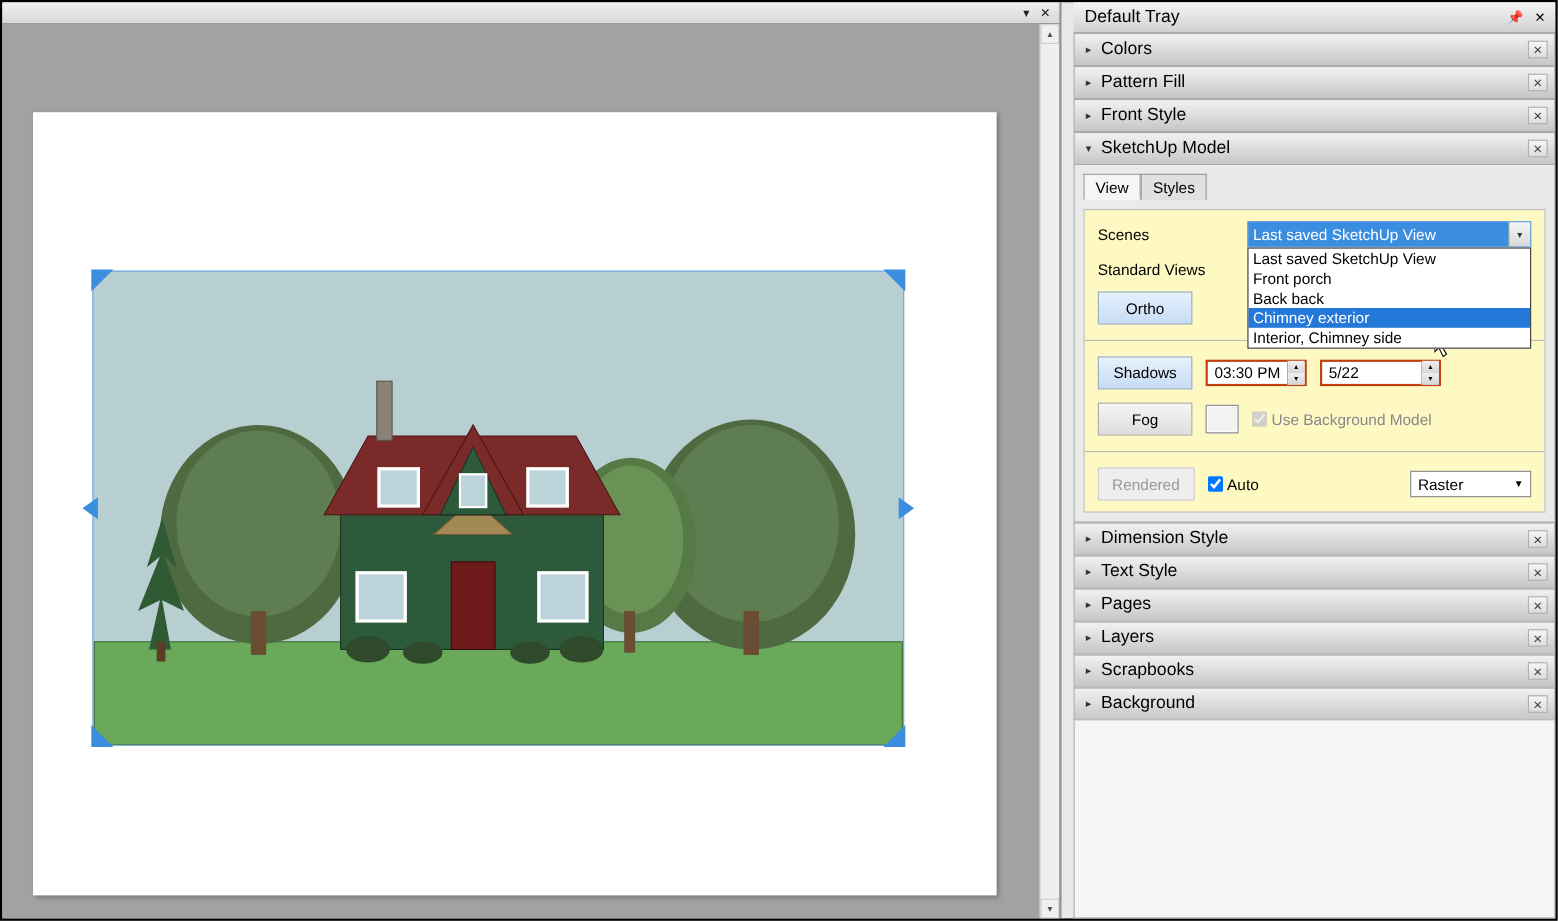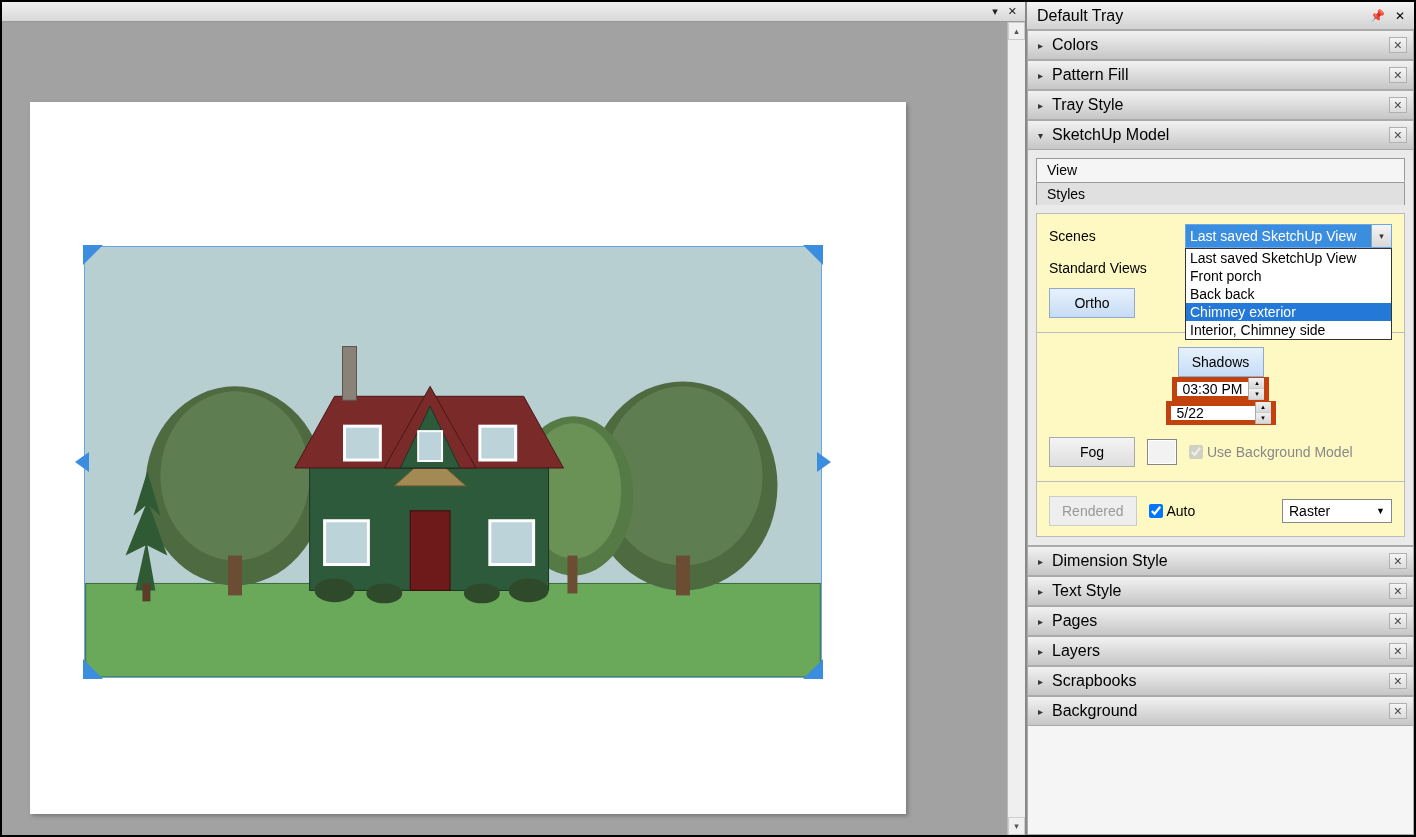--- a/index.html
+++ b/index.html
@@ -85,25 +85,26 @@
   .h-tl { left: -2px; top: -2px; border-left: 20px solid #3b8de0; border-bottom: 20px solid transparent; transform: rotate(0deg);}
   .h-tr { right: -2px; top: -2px; border-right: 20px solid #3b8de0; border-bottom: 20px solid transparent;}
   .h-bl { left: -2px; bottom: -2px; border-left: 20px solid #3b8de0; border-top: 20px solid transparent;}
   .h-br { right: -2px; bottom: -2px; border-right: 20px solid #3b8de0; border-top: 20px solid transparent;}
   .h-ml { left: -10px; top: 50%; margin-top:-10px; border-top:10px solid transparent; border-bottom:10px solid transparent; border-right:14px solid #3b8de0;}
   .h-mr { right: -10px; top: 50%; margin-top:-10px; border-top:10px solid transparent; border-bottom:10px solid transparent; border-left:14px solid #3b8de0;}
   .house-svg { position: absolute; left: 0; top: 0; width: 100%; height: 100%; }
 
   
   .tray {
-    width: 388px;
+    width: 450px;
     background: #e8e8e8;
     border-left: 1px solid #888;
     display: flex;
     flex-direction: column;
+    padding-left: 11px;
   }
   .tray-header {
     height: 28px;
     background: linear-gradient(#f4f4f4,#d2d2d2);
     display: flex;
     align-items: center;
     padding: 0 6px 0 10px;
     font-size: 16px;
     border-bottom: 1px solid #aaa;
   }
@@ -125,21 +126,20 @@
   .panel-body {
     background: #eaeaea;
     border: 1px solid #aaa;
     border-top: none;
     padding: 8px;
   }
   .tabs {
     display: flex;
     gap: 0;
     margin-bottom: 8px;
-    flex-direction: column;
   }
   .tab {
     padding: 3px 10px;
     border: 1px solid #999;
     background: #e0e0e0;
     border-bottom: none;
     font-size: 14px;
     cursor: pointer;
   }
   .tab.active { background: #f5f5f5; border-bottom: 1px solid #f5f5f5; z-index: 2; position: relative; }
@@ -205,21 +205,21 @@
     padding: 0 12px;
   }
   .btn.plain {
     background: linear-gradient(#f4f4f4,#dedede);
     border: 1px solid #aaa;
   }
   .btn.disabled { color: #999; background: #eee; border-color: #ccc; cursor: default;}
   .spinner-box {
     display: inline-flex;
     align-items: center;
-    border: 5px solid #c2410c;
+    border: 2px solid #c2410c;
     background: #fff;
     height: 24px;
     font-size: 14px;
   }
   .spinner-box .val { padding: 0 6px; }
   .spinner-ctrl {
     display: flex; flex-direction: column;
     width: 16px; height: 22px;
     border-left: 1px solid #aaa;
   }
@@ -334,21 +334,21 @@
       <span class="label">Colors</span>
       <span class="close">×</span>
     </div>
     <div class="panel-header">
       <span class="arrow">▸</span>
       <span class="label">Pattern Fill</span>
       <span class="close">×</span>
     </div>
     <div class="panel-header">
       <span class="arrow">▸</span>
-      <span class="label">Tray Style</span>
+      <span class="label">Front Style</span>
       <span class="close">×</span>
     </div>
 
     <div class="panel-header">
       <span class="arrow">▾</span>
       <span class="label">SketchUp Model</span>
       <span class="close">×</span>
     </div>
     <div class="panel-body">
       <div class="tabs">
@@ -370,21 +370,21 @@
             </div>
           </div>
         </div>
         <div class="row">
           <span class="lbl">Standard Views</span>
         </div>
         <div class="row">
           <button class="btn">Ortho</button>
         </div>
         <hr class="sep">
-        <div class="row" style="gap:0;flex-direction:column;">
+        <div class="row" style="gap:12px;">
           <button class="btn">Shadows</button>
           <div class="spinner-box">
             <span class="val">03:30 PM</span>
             <div class="spinner-ctrl">
                 <span>▴</span>
                 <span>▾</span>
               </div>
           </div>
           <div class="spinner-box" style="min-width:110px;">
             <span class="val" style="flex:1;">5/22</span>

